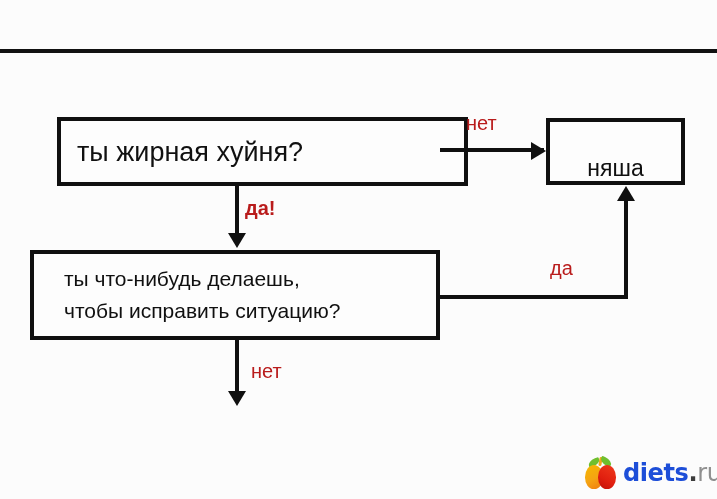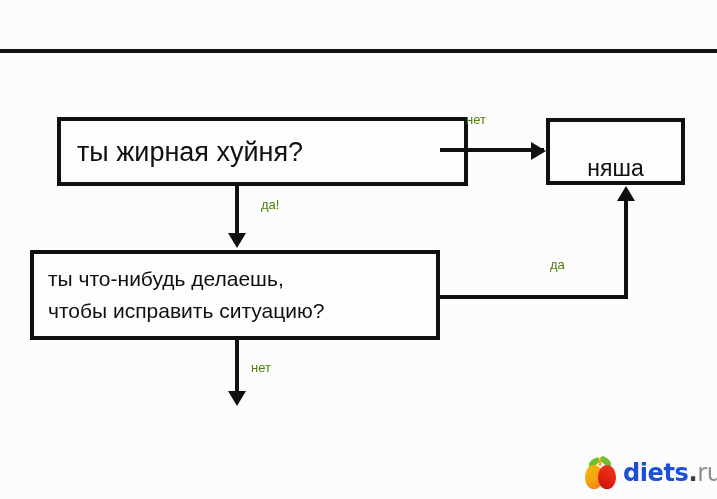--- a/index.html
+++ b/index.html
@@ -81,21 +81,21 @@
     text-align: center;
     line-height: 26px;
     margin-top: 32px;
   }
 
   #node-doing {
     left: 30px;
     top: 250px;
     width: 410px;
     height: 90px;
-    padding-left: 14px;
+    padding-left: 30px;
     justify-content: center;
   }
   #node-doing .node-label {
     font-size: 21px;
     line-height: 32px;
   }
 
   #node-stop {
     left: 30px;
     top: 408px;
@@ -135,34 +135,34 @@
     border-bottom: 15px solid #101010;
   }
   .arrow-right {
     border-top: 9px solid transparent;
     border-bottom: 9px solid transparent;
     border-left: 15px solid #101010;
   }
 
   .edge-label {
     position: absolute;
-    font-size: 13px;
-    color: #4d7c0f;
+    font-size: 20px;
+    color: #b91c1c;
     white-space: nowrap;
   }
 
   
   #edge-net-top-line  { left: 440px; top: 148px; width: 104px; }
   #edge-net-top-arrow { left: 531px; top: 142px; }
   #label-net-top      { left: 466px; top: 112px; }
 
   
   #edge-da-line  { left: 235px; top: 186px; height: 48px; }
   #edge-da-arrow { left: 228px; top: 233px; }
-  #label-da-excl { left: 261px; top: 197px; }
+  #label-da-excl { left: 245px; top: 197px; font-weight: bold; }
 
   
   #edge-da-ret-h  { left: 440px; top: 295px; width: 188px; }
   #edge-da-ret-v  { left: 624px; top: 200px; height: 99px; }
   #edge-da-ret-arrow { left: 617px; top: 186px; }
   #label-da-ret   { left: 550px; top: 257px; }
 
   
   #edge-net-bot-line  { left: 235px; top: 340px; height: 52px; }
   #edge-net-bot-arrow { left: 228px; top: 391px; }

